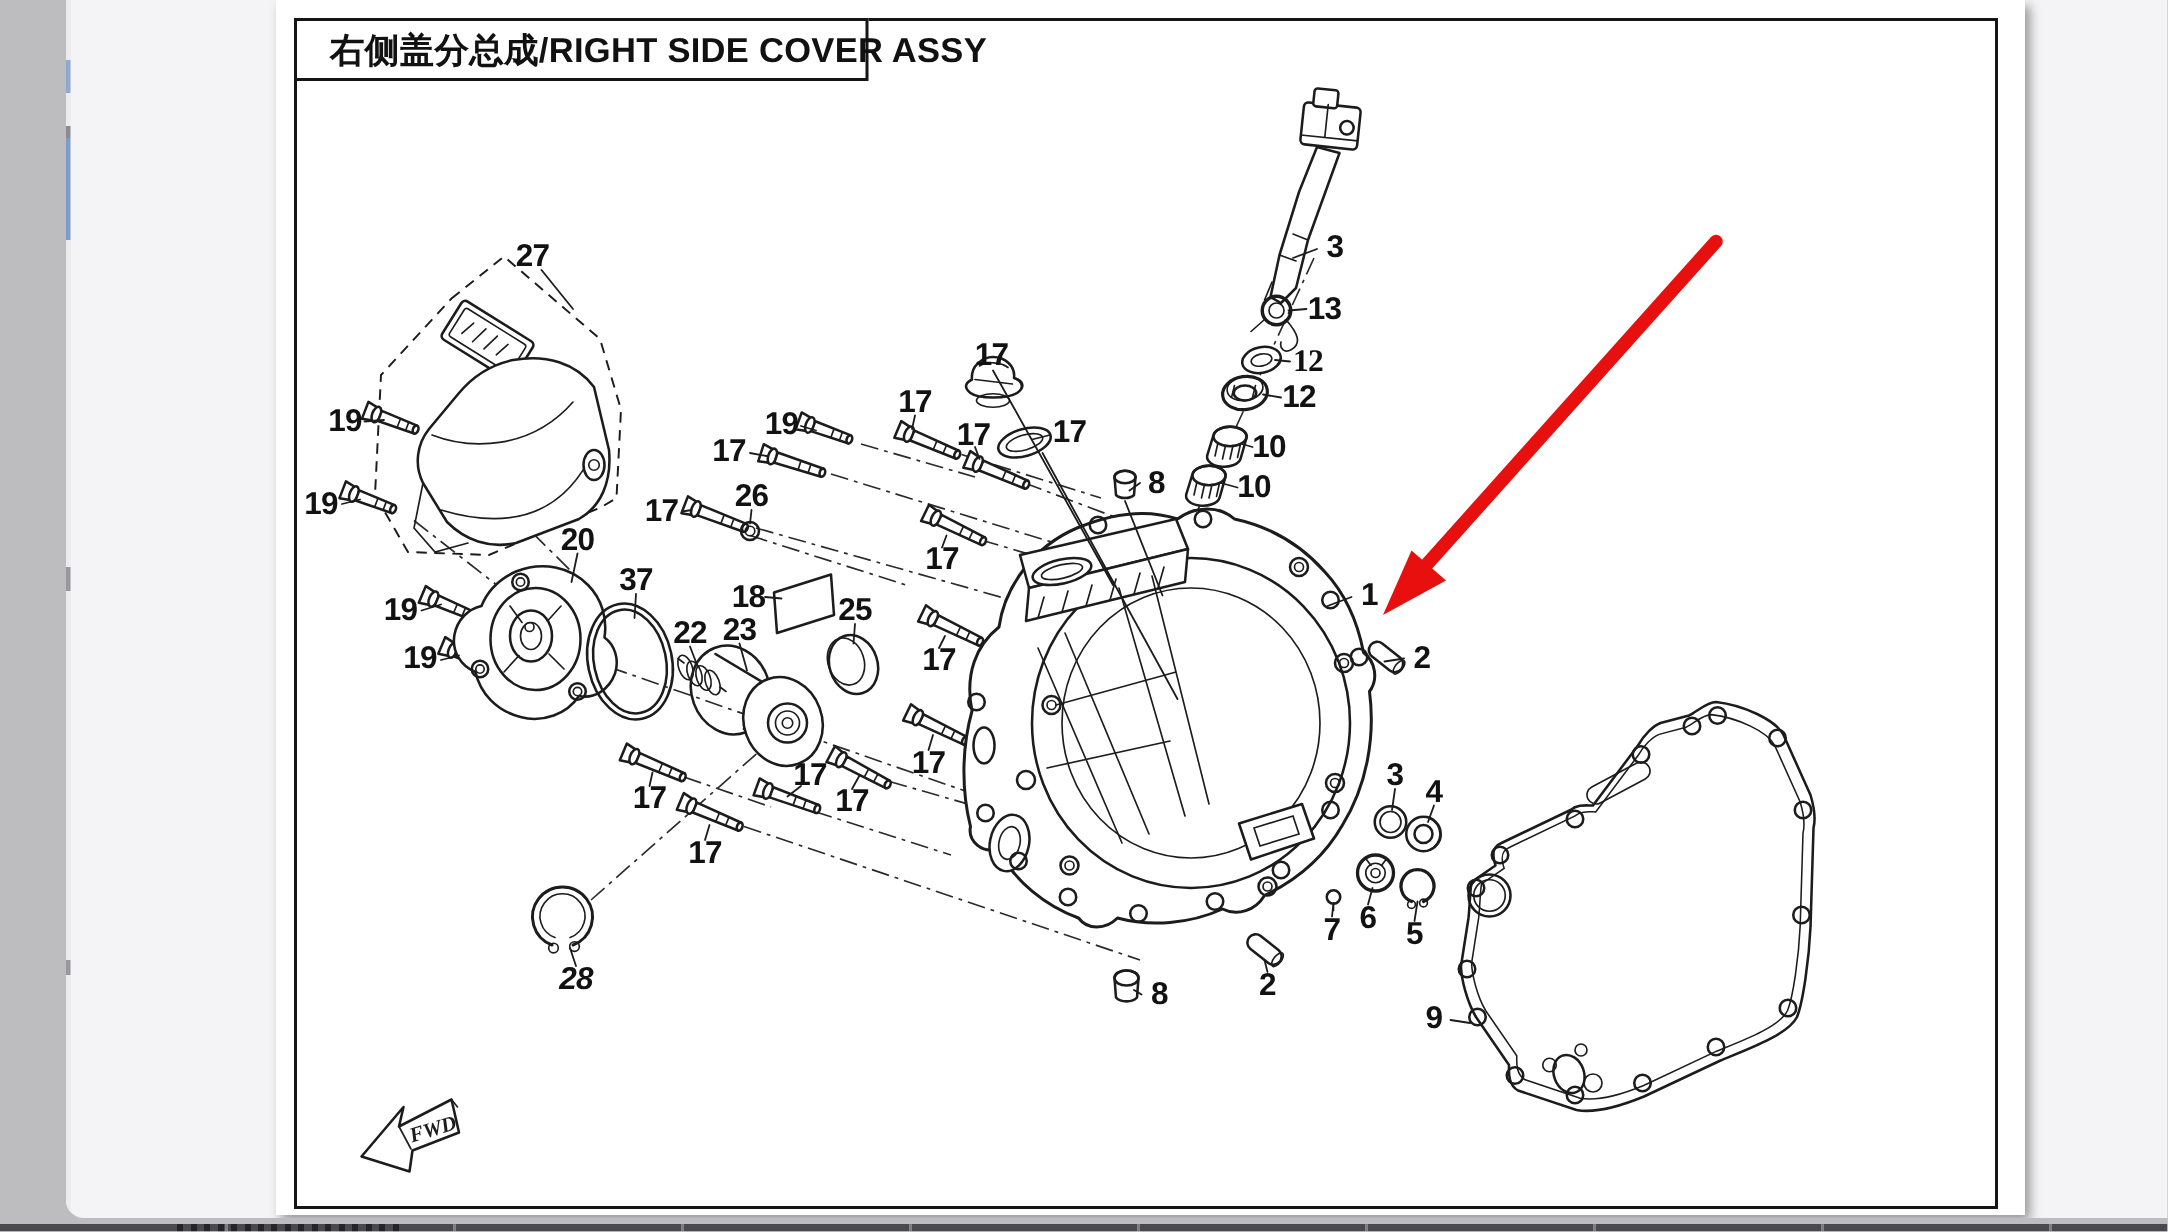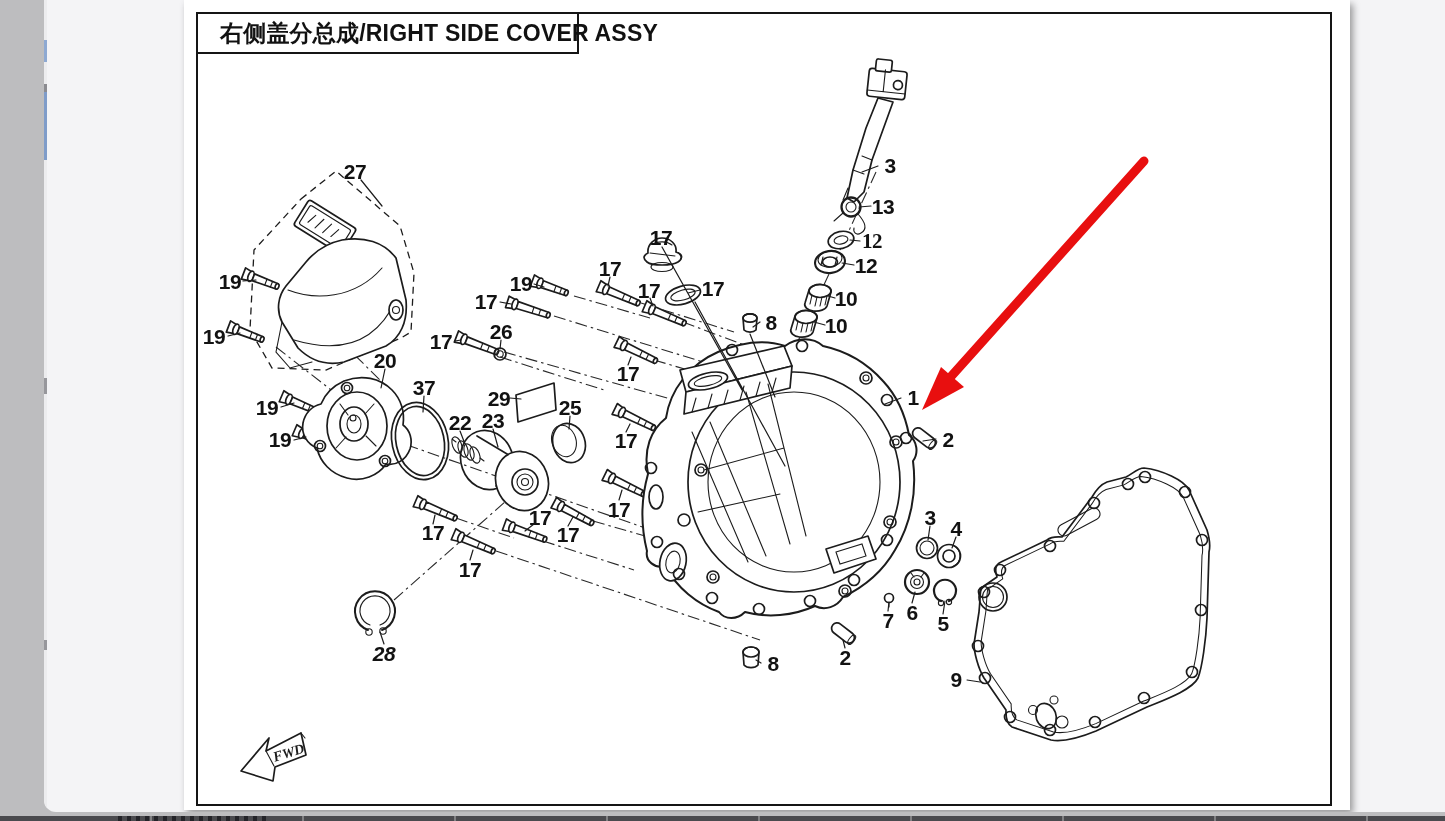--- a/index.html
+++ b/index.html
@@ -399,21 +399,21 @@
         <div class="plabel" style="left: 311px; top: 171px;">27</div>
         <div class="plabel" style="left: 186px; top: 281px;">19</div>
         <div class="plabel" style="left: 170px; top: 336px;">19</div>
         <div class="plabel" style="left: 223px; top: 407px;">19</div>
         <div class="plabel" style="left: 236px; top: 439px;">19</div>
         <div class="plabel" style="left: 477px; top: 283px;">19</div>
         <div class="plabel" style="left: 341px; top: 360px;">20</div>
         <div class="plabel" style="left: 380px; top: 387px;">37</div>
         <div class="plabel" style="left: 416px; top: 422px;">22</div>
         <div class="plabel" style="left: 449px; top: 420px;">23</div>
-        <div class="plabel" style="left: 455px; top: 398px;">29</div>
+        <div class="plabel" style="left: 455px; top: 398px;">18</div>
         <div class="plabel" style="left: 526px; top: 407px;">25</div>
         <div class="plabel" style="left: 457px; top: 331px;">26</div>
         <div class="plabel" style="left: 617px; top: 237px;">17</div>
         <div class="plabel" style="left: 669px; top: 288px;">17</div>
         <div class="plabel" style="left: 846px; top: 165px;">3</div>
         <div class="plabel" style="left: 839px; top: 206px;">13</div>
         <div class="plabel" style="left: 828px; top: 241px; font-family: Liberation Serif, serif;">12</div>
         <div class="plabel" style="left: 822px; top: 265px;">12</div>
         <div class="plabel" style="left: 802px; top: 298px;">10</div>
         <div class="plabel" style="left: 792px; top: 325px;">10</div>

